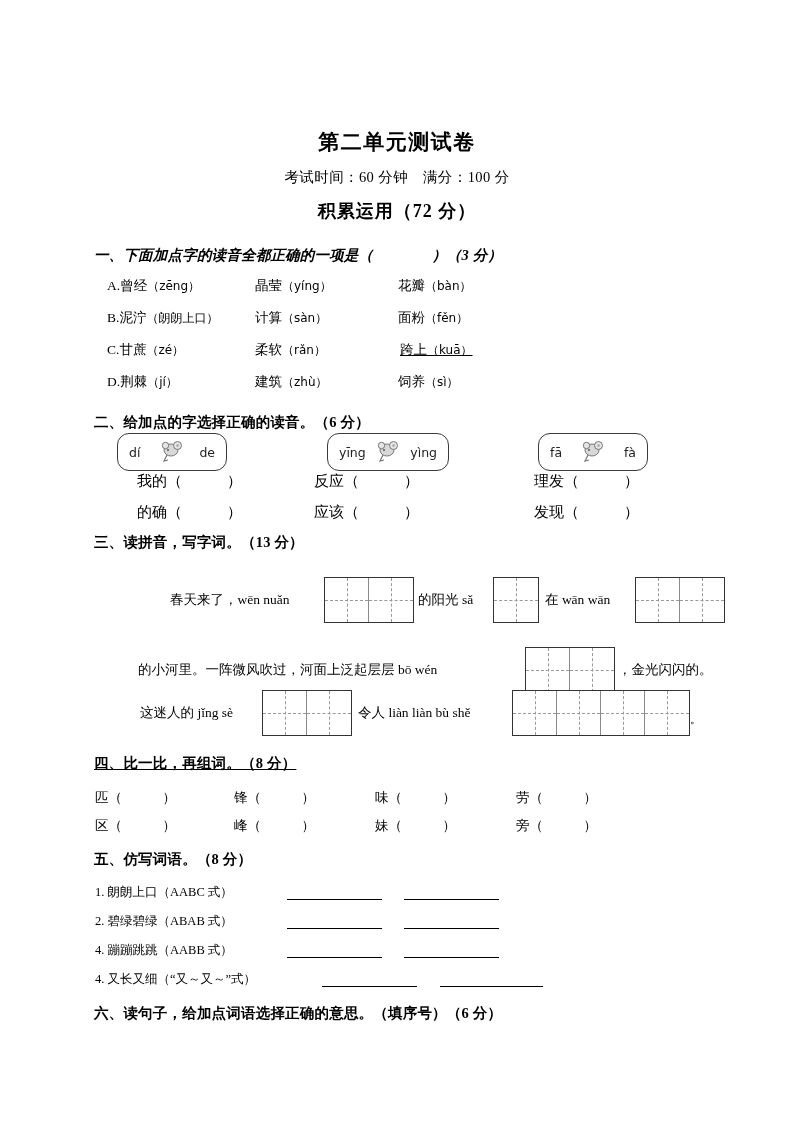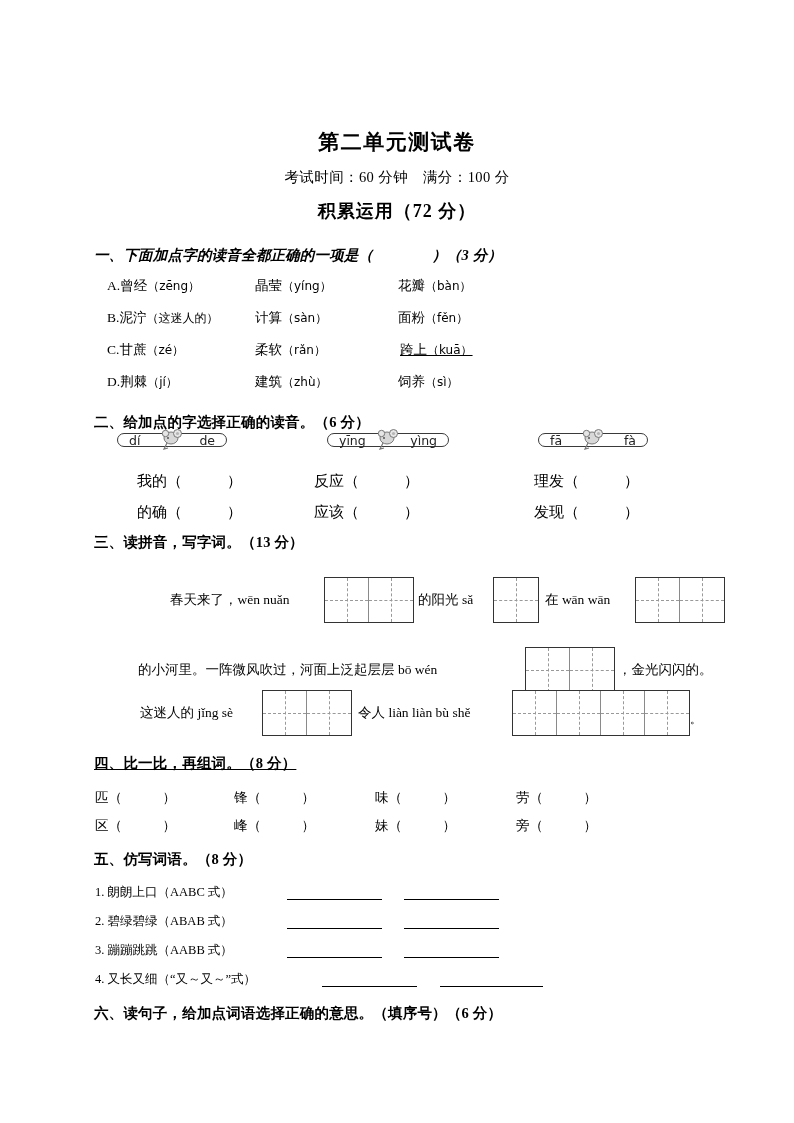--- a/index.html
+++ b/index.html
@@ -72,21 +72,21 @@
   }
   .pinyin {
     font-family: "DejaVu Sans", "Liberation Sans", sans-serif;
     font-size: 12px;
   }
   .han { font-family: "Liberation Serif", "DejaVu Serif", serif; }
 
   
   .capsule {
     position: absolute;
-    height: 14px;
+    height: 38px;
     border: 1.3px solid #3a3a3a;
     border-radius: 12px;
     background: #ffffff;
     display: flex;
     align-items: center;
     justify-content: space-between;
     box-sizing: border-box;
     padding: 0 11px;
     font-family: "DejaVu Sans", "Liberation Sans", sans-serif;
     font-size: 12.5px;
@@ -170,21 +170,21 @@
     <span>A.</span><span class="han">曾经</span><span class="pinyin">（zēng）</span>
   </div>
   <div class="opt-cell" style="left:255px; top:277px;">
     <span class="han">晶莹</span><span class="pinyin">（yíng）</span>
   </div>
   <div class="opt-cell" style="left:398px; top:277px;">
     <span class="han">花瓣</span><span class="pinyin">（bàn）</span>
   </div>
 
   <div class="opt-cell" style="left:107px; top:309px;">
-    <span>B.</span><span class="han">泥泞</span><span class="pinyin">（这迷人的）</span>
+    <span>B.</span><span class="han">泥泞</span><span class="pinyin">（朗朗上口）</span>
   </div>
   <div class="opt-cell" style="left:255px; top:309px;">
     <span class="han">计算</span><span class="pinyin">（sàn）</span>
   </div>
   <div class="opt-cell" style="left:398px; top:309px;">
     <span class="han">面粉</span><span class="pinyin">（fěn）</span>
   </div>
 
   <div class="opt-cell" style="left:107px; top:341px;">
     <span>C.</span><span class="han">甘蔗</span><span class="pinyin">（zé）</span>
@@ -306,21 +306,21 @@
   <div class="q-head" style="top:850px;">五、仿写词语。（8 分）</div>
 
   <div class="q-body" style="left:95px; top:884px; font-size:12.5px;">1. 朗朗上口（AABC 式）</div>
   <div class="blank" style="left:287px; top:899px; width:95px;"></div>
   <div class="blank" style="left:404px; top:899px; width:95px;"></div>
 
   <div class="q-body" style="left:95px; top:913px; font-size:12.5px;">2. 碧绿碧绿（ABAB 式）</div>
   <div class="blank" style="left:287px; top:928px; width:95px;"></div>
   <div class="blank" style="left:404px; top:928px; width:95px;"></div>
 
-  <div class="q-body" style="left:95px; top:942px; font-size:12.5px;">3. 蹦蹦跳跳（AABB 式）</div>
+  <div class="q-body" style="left:95px; top:942px; font-size:12.5px;">4. 蹦蹦跳跳（AABB 式）</div>
   <div class="blank" style="left:287px; top:957px; width:95px;"></div>
   <div class="blank" style="left:404px; top:957px; width:95px;"></div>
 
   <div class="q-body" style="left:95px; top:971px; font-size:12.5px;">4. 又长又细（“又～又～”式）</div>
   <div class="blank" style="left:322px; top:986px; width:95px;"></div>
   <div class="blank" style="left:440px; top:986px; width:103px;"></div>
 
   <div class="q-head" style="top:1004px;">六、读句子，给加点词语选择正确的意思。（填序号）（6 分）</div>
 
 </div>

